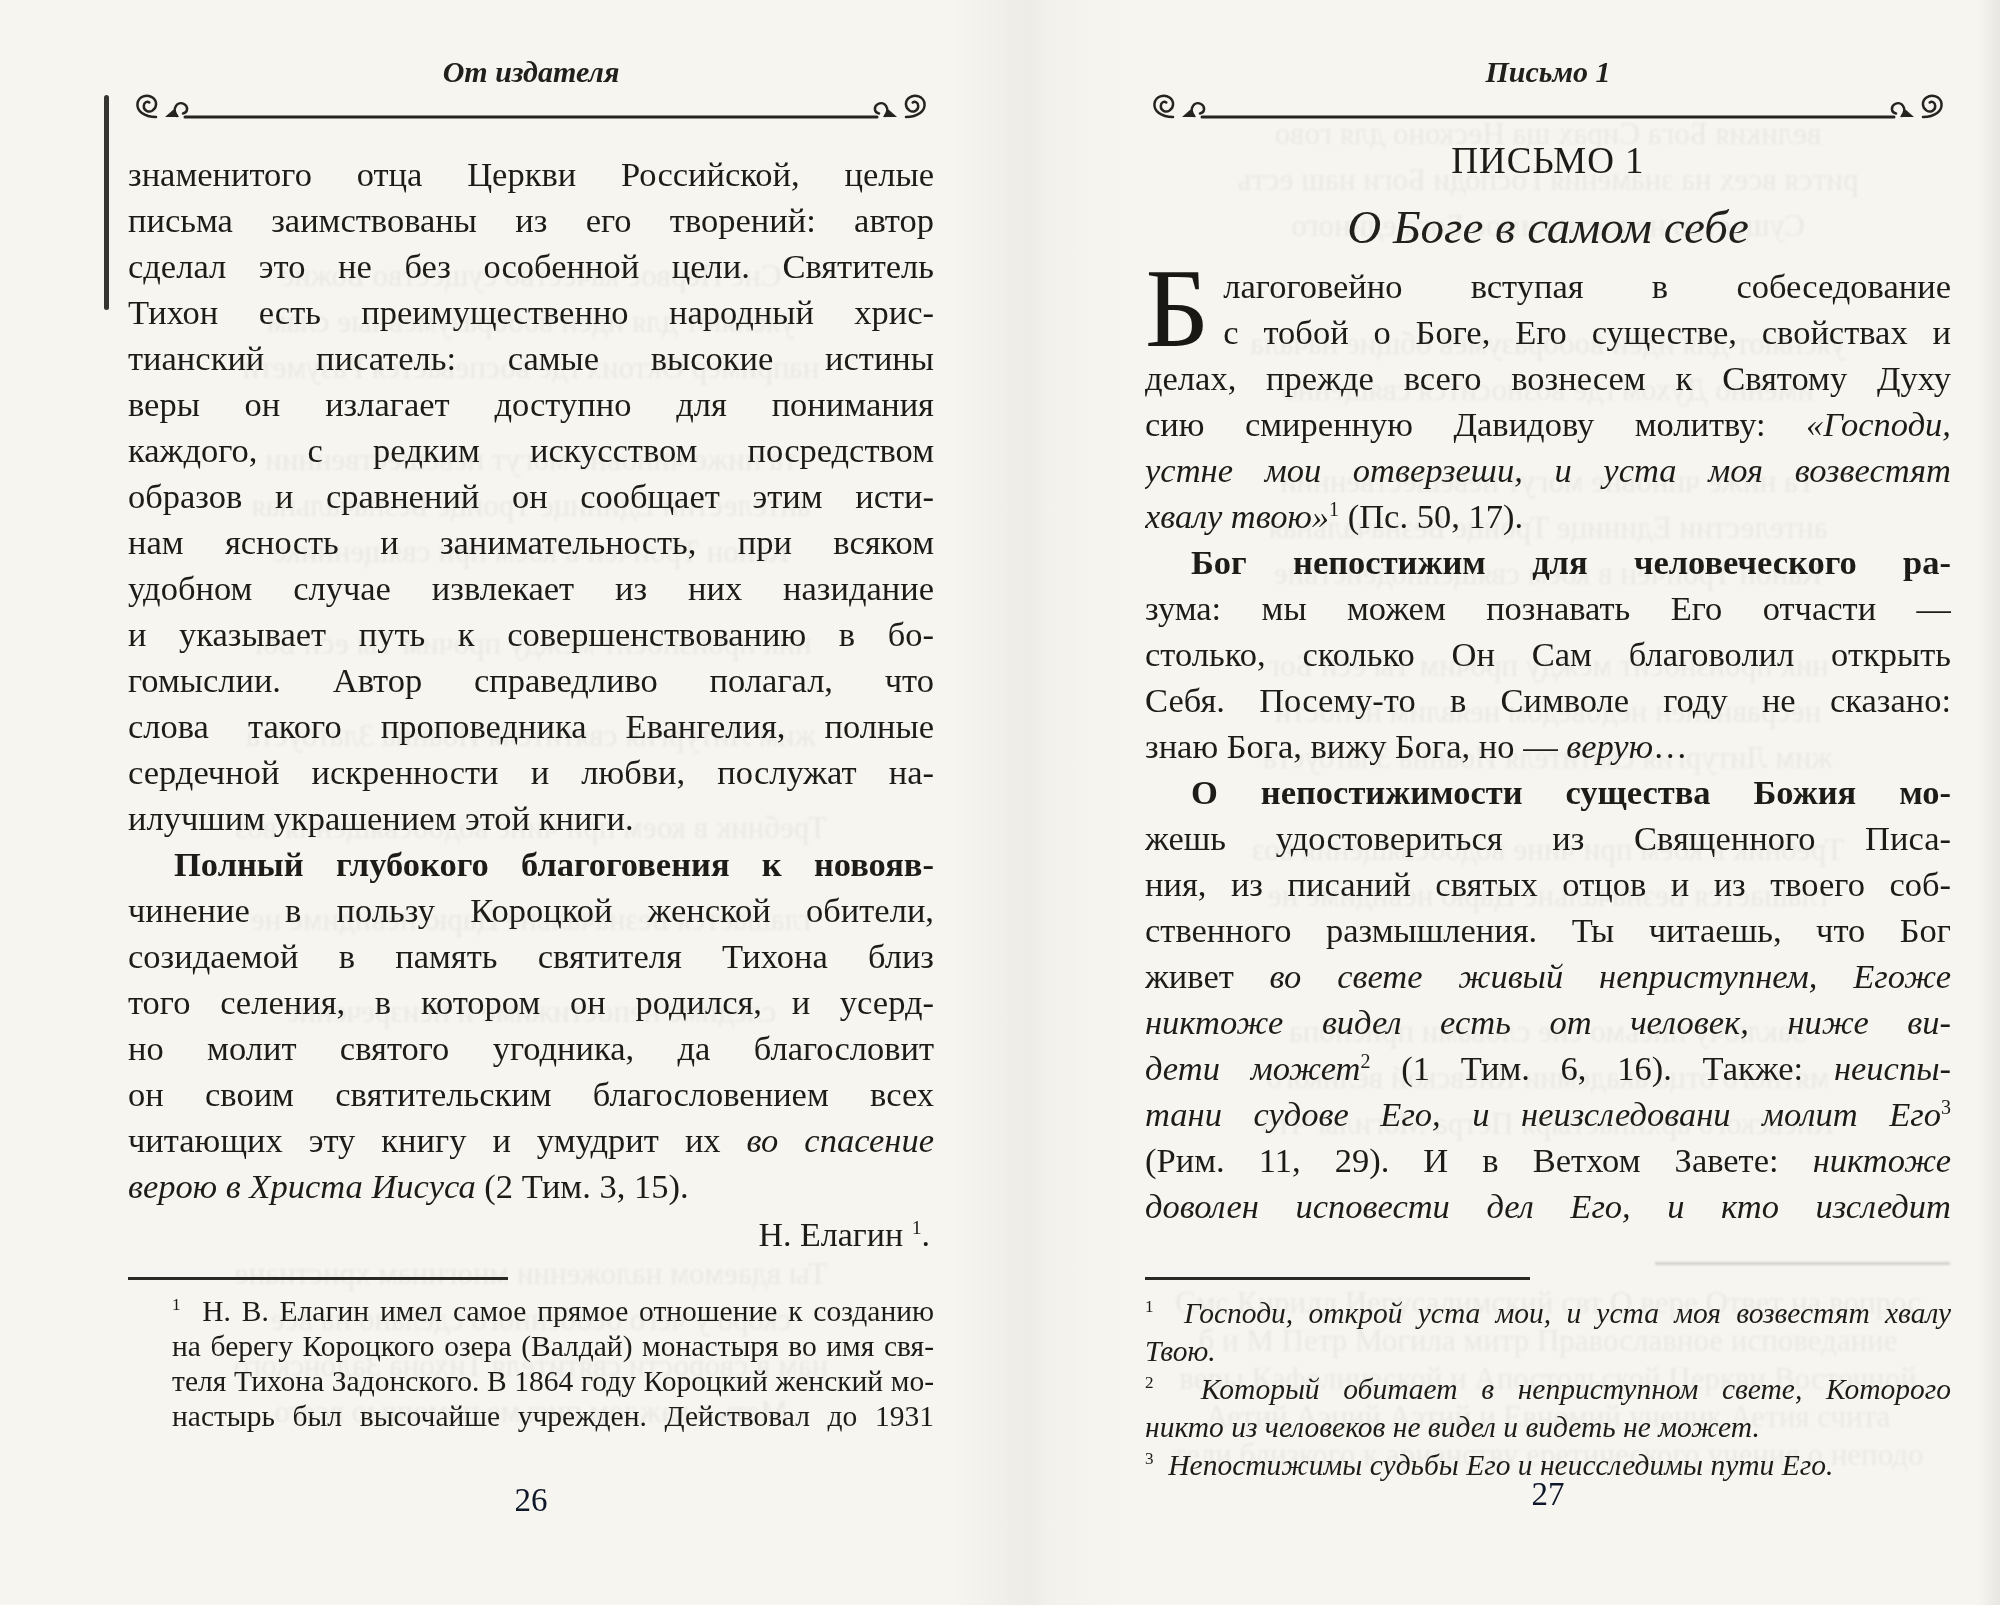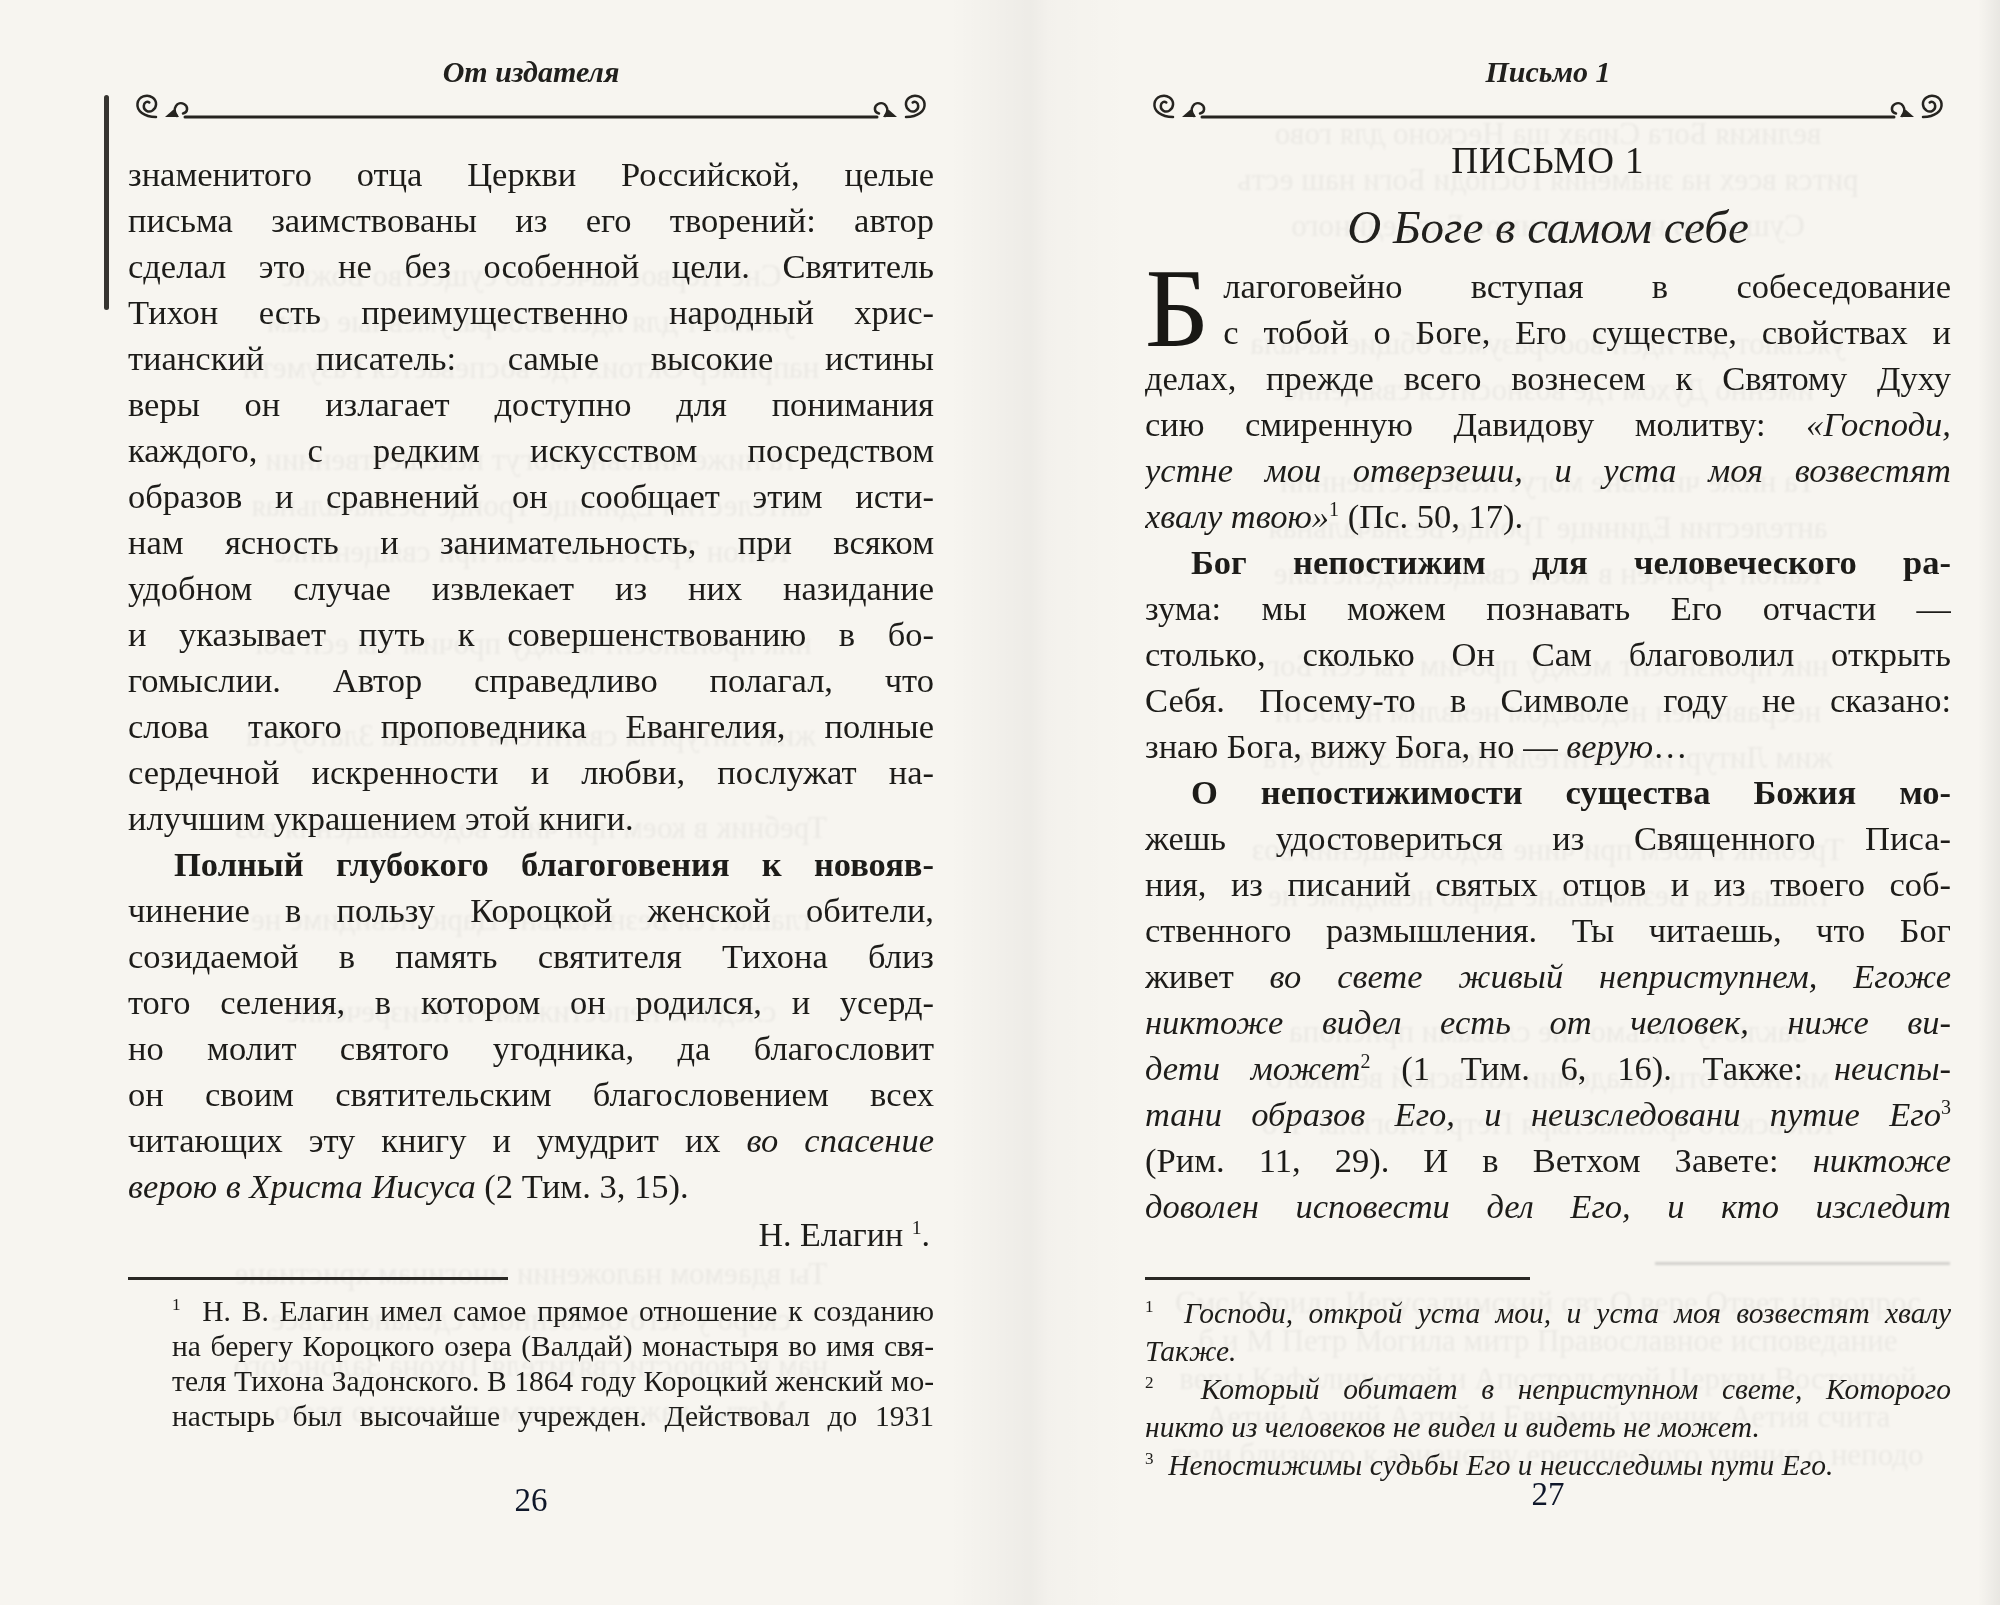--- a/index.html
+++ b/index.html
@@ -213,30 +213,30 @@
             <div class="line last"><span>знаю Бога, вижу Бога, но — </span><span class="it">верую</span><span>…</span></div>
           </div>
           <div class="para">
             <div class="line indent"><span>О непостижимости существа Божия мо-</span></div>
             <div class="line"><span>жешь удостовериться из Священного Писа-</span></div>
             <div class="line"><span>ния, из писаний святых отцов и из твоего соб-</span></div>
             <div class="line"><span>ственного размышления. Ты читаешь, что Бог</span></div>
             <div class="line"><span>живет </span><span class="it">во свете живый неприступнем, Егоже</span></div>
             <div class="line"><span class="it">никтоже видел есть от человек, ниже ви-</span></div>
             <div class="line"><span class="it">дети может</span><sup>2</sup><span> (1 Тим. 6, 16). Также: </span><span class="it">неиспы-</span></div>
-            <div class="line"><span class="it">тани образов Его, и неизследовани путие Его</span><sup>3</sup></div>
+            <div class="line"><span class="it">тани судове Его, и неизследовани молит Его</span><sup>3</sup></div>
             <div class="line"><span>(Рим. 11, 29). И в Ветхом Завете: </span><span class="it">никтоже</span></div>
             <div class="line"><span class="it">доволен исповести дел Его, и кто изследит</span></div>
           </div>
         </div>
       <hr class="fn-rule">
       <div class="footnotes">
           <div class="para">
             <div class="line"><sup>1</sup><span class="it">&nbsp; Господи, открой уста мои, и уста моя возвестят хвалу</span></div>
-            <div class="line last"><span class="it">Также.</span></div>
+            <div class="line last"><span class="it">Твою.</span></div>
           </div>
           <div class="para">
             <div class="line"><sup>2</sup><span class="it">&nbsp; Который обитает в неприступном свете, Которого</span></div>
             <div class="line last"><span class="it">никто из человеков не видел и видеть не может.</span></div>
           </div>
           <div class="para">
             <div class="line last"><sup>3</sup><span class="it">&nbsp; Непостижимы судьбы Его и неисследимы пути Его.</span></div>
           </div>
         </div>
     </div>

